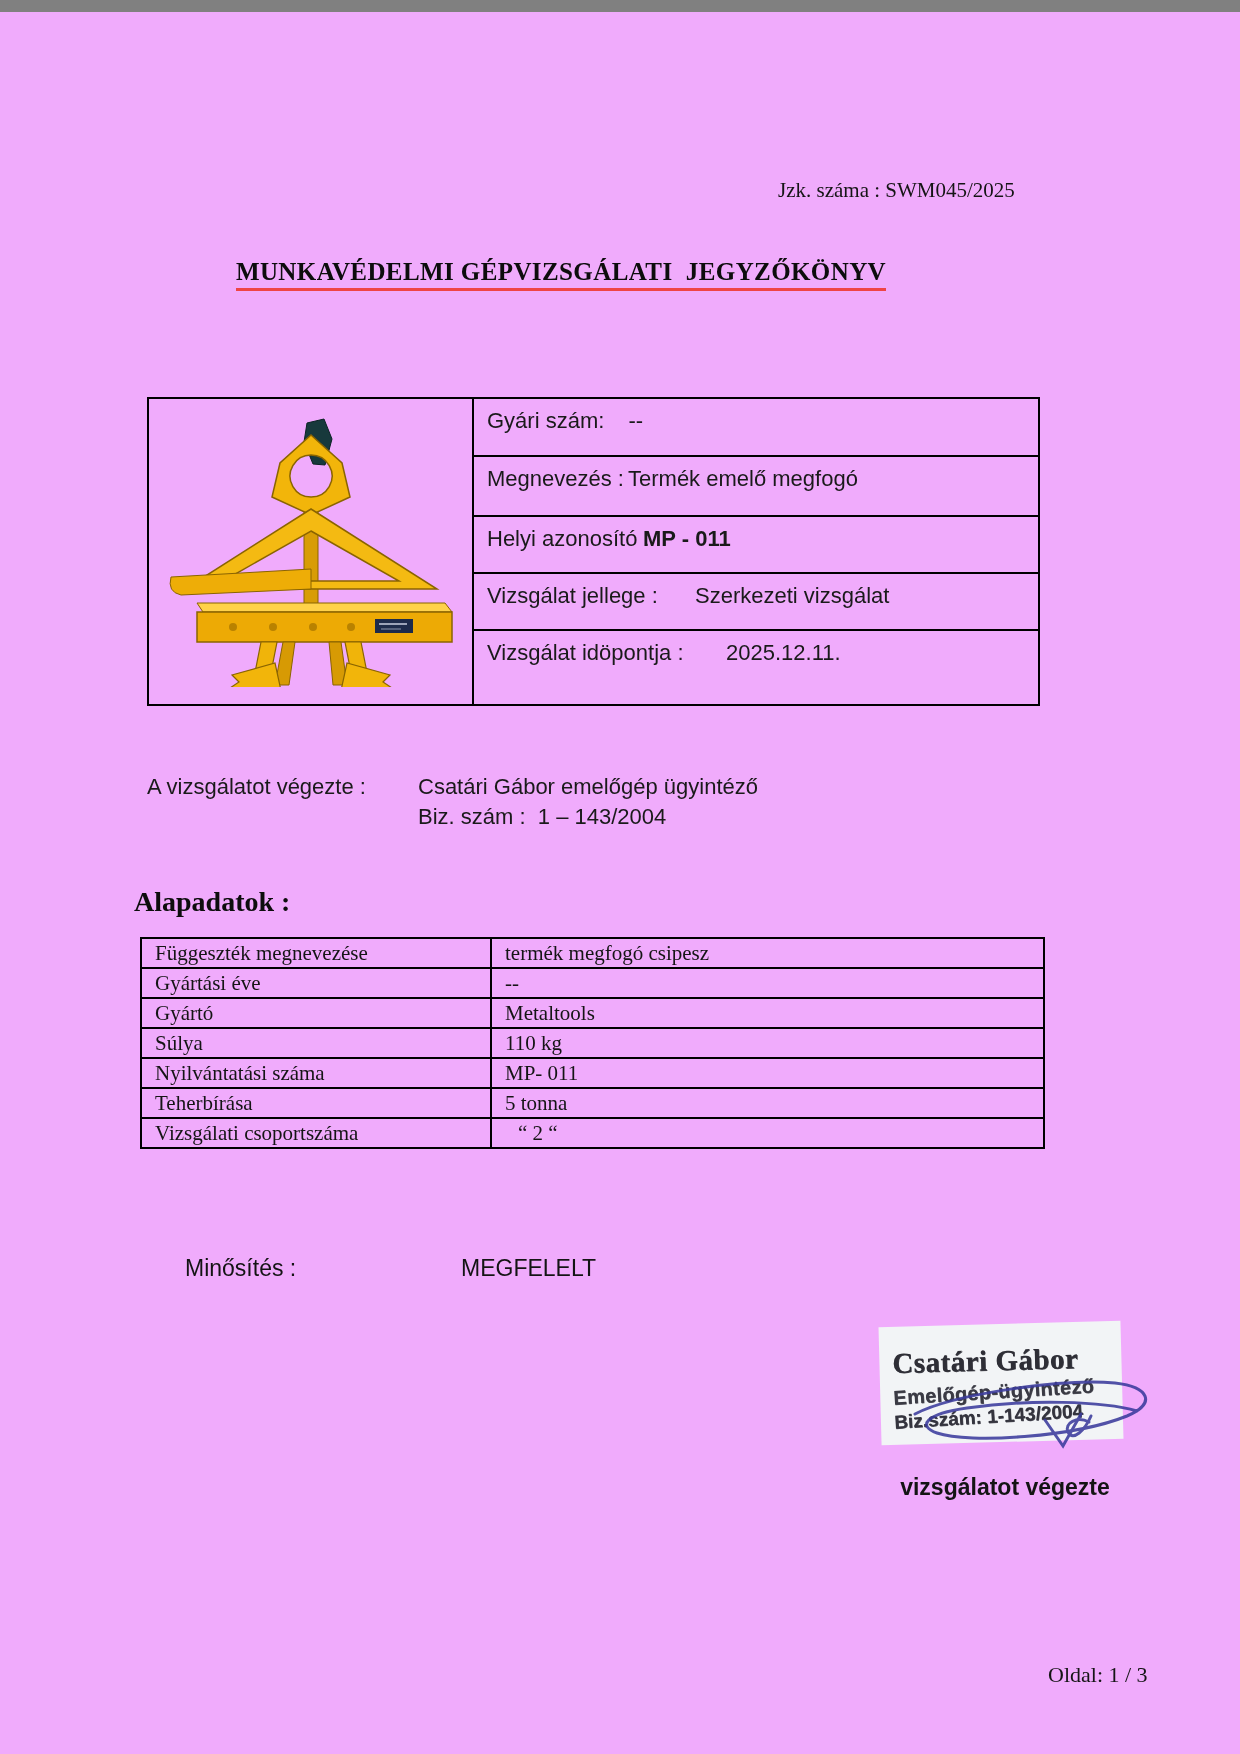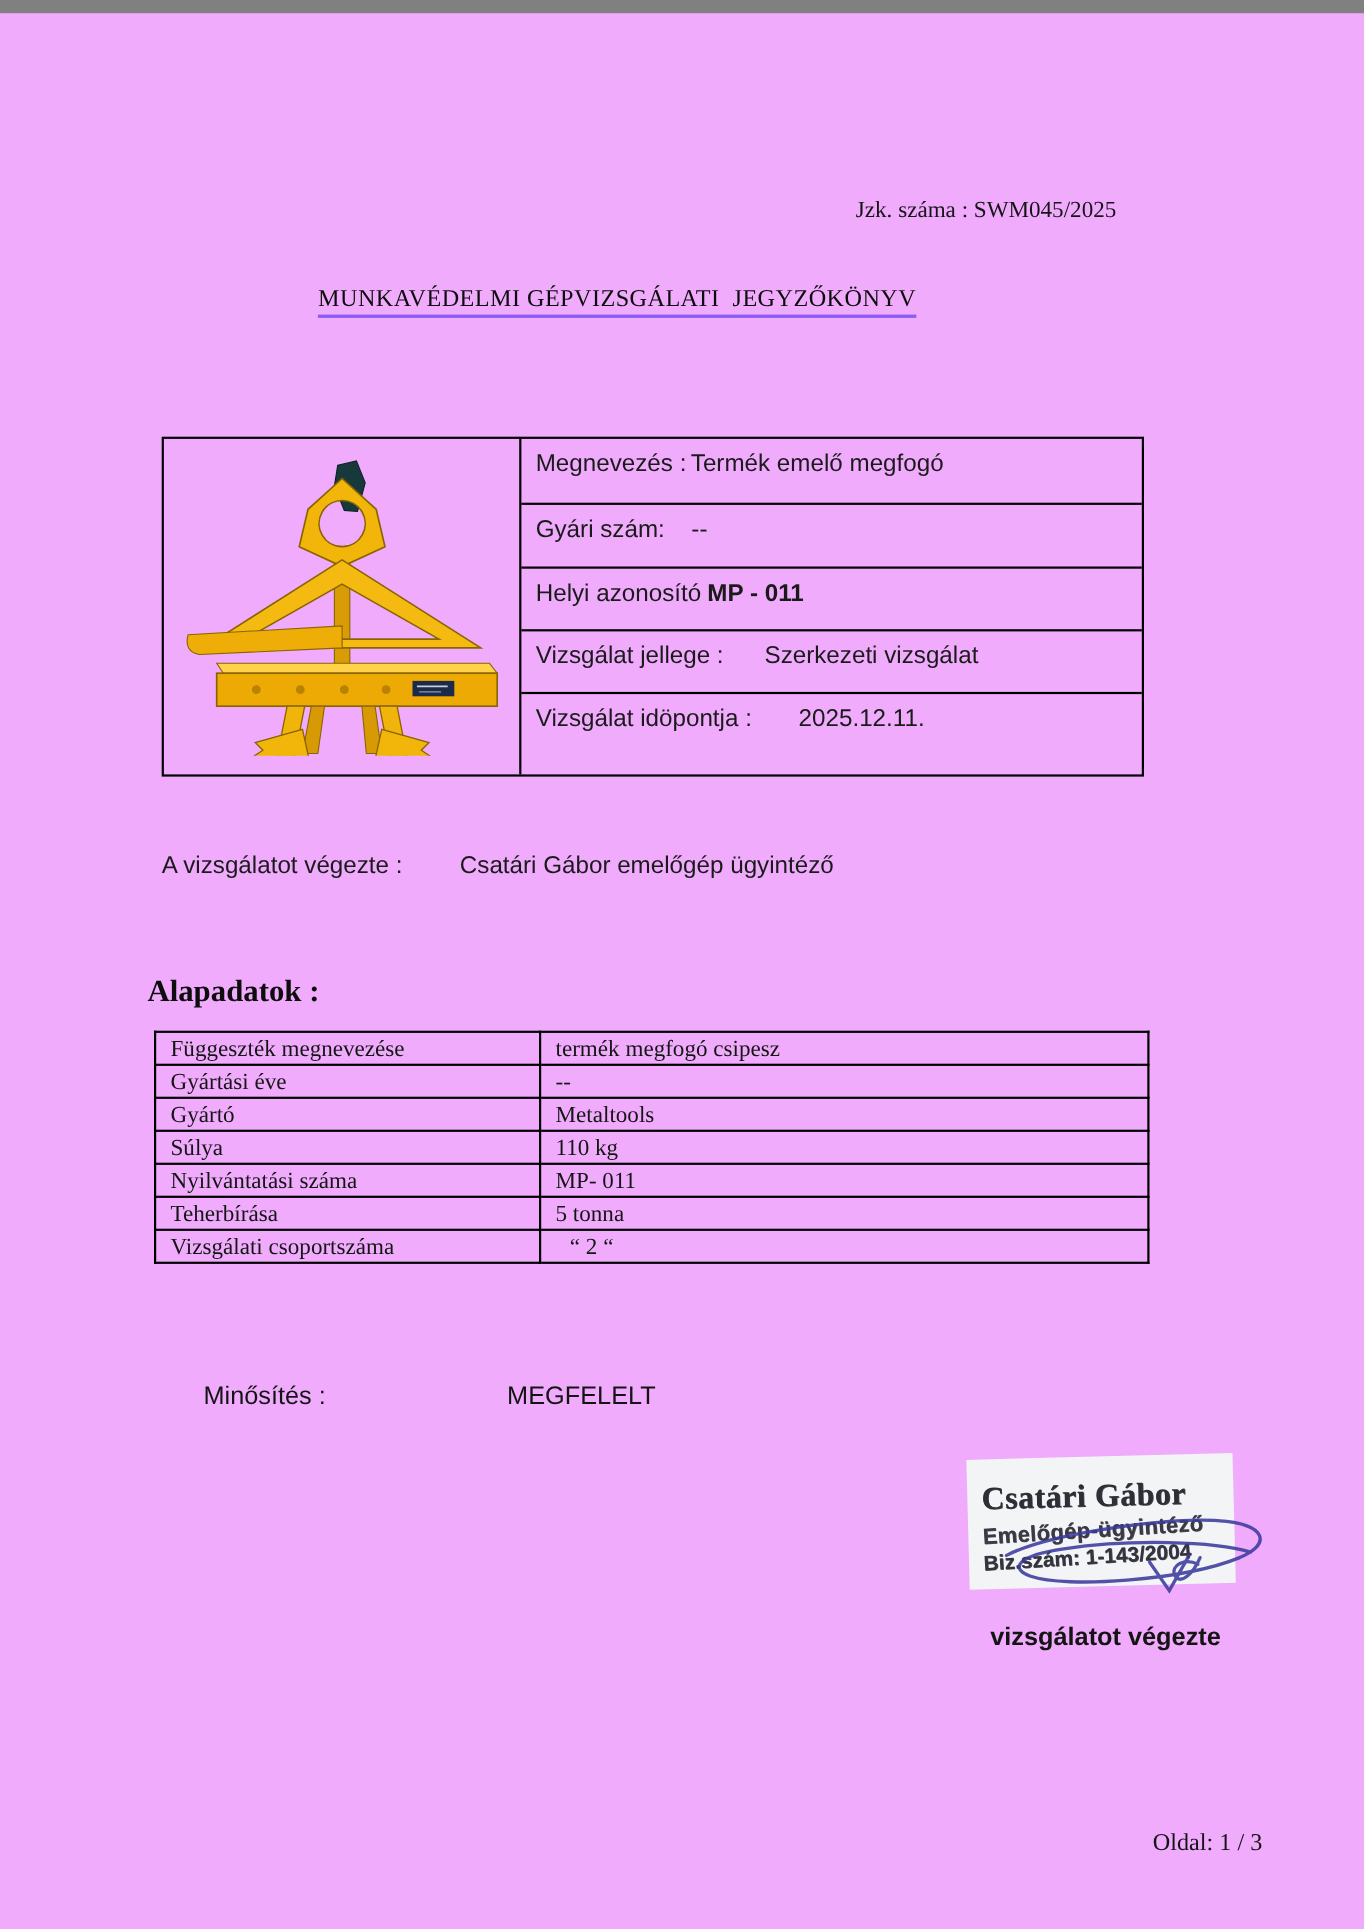--- a/index.html
+++ b/index.html
@@ -19,23 +19,23 @@
     position:absolute; left:778px; top:166px;
     font-family:"Liberation Serif", serif;
     font-size:21px; color:#151515;
   }
 
   
   .title-wrap{position:absolute; left:170px; top:246px; width:782px; text-align:center;}
   .title{
     display:inline-block;
     font-family:"Liberation Serif", serif;
-    font-weight:normal; font-size:22px; letter-spacing:0.4px;
+    font-weight:bold; font-size:25px; letter-spacing:0.4px;
     color:#0d0d0d;
-    border-bottom:3px solid #8b5cf6;
+    border-bottom:3px solid #ef4444;
     padding-bottom:2px;
   }
 
   
   .t1{
     position:absolute; left:147px; top:385px;
     width:893px; height:309px;
     border:2px solid #000;
     box-sizing:border-box;
     display:flex;
@@ -182,47 +182,48 @@
 
         <path d="M100,225 L116,225 L106,276 L90,276 Z" fill="#f0b40a" stroke="#8a6400" stroke-width="1.2"></path>
         <path d="M184,225 L200,225 L210,276 L194,276 Z" fill="#f0b40a" stroke="#8a6400" stroke-width="1.2"></path>
 
         <path d="M114,246 L124,292 L84,300 L70,295 L78,289 L69,283 L78,277 L69,271 L78,265 L71,258 Z" fill="#f2b50a" stroke="#8a6400" stroke-width="1.2"></path>
 
         <path d="M186,246 L176,292 L216,300 L230,295 L222,289 L231,283 L222,277 L231,271 L222,265 L229,258 Z" fill="#f2b50a" stroke="#8a6400" stroke-width="1.2"></path>
       </svg>
     </div>
     <div class="t1-right">
+      <div class="t1-row r2 rb">
+        <span class="lbl">Gyári szám:</span>
+        <span class="val v2">--</span>
+      </div>
       <div class="t1-row r1 rb">
         <span class="lbl">Megnevezés :</span>
         <span class="val v1">Termék emelő megfogó</span>
-      </div>
-      <div class="t1-row r2 rb">
-        <span class="lbl">Gyári szám:</span>
-        <span class="val v2">--</span>
       </div>
       <div class="t1-row r3 rb">
         <span class="lbl">Helyi azonosító :</span>
         <span class="val v3">MP - 011</span>
       </div>
       <div class="t1-row r4 rb">
         <span class="lbl">Vizsgálat jellege :</span>
         <span class="val v4">Szerkezeti vizsgálat</span>
       </div>
       <div class="t1-row r5">
         <span class="lbl">Vizsgálat idöpontja :</span>
         <span class="val v5">2025.12.11.</span>
       </div>
     </div>
   </div>
 
   <div class="examiner">
     <span class="ex-label">A vizsgálatot végezte :</span>
     <div class="ex-col">
       <div>Csatári Gábor emelőgép ügyintéző</div>
+      <div class="pre">Biz. szám :  1 – 143/2004</div>
     </div>
   </div>
 
   <div class="alap-head">Alapadatok :</div>
 
   <table class="t2">
     <tbody>
       <tr>
         <td class="c1">Függeszték megnevezése</td>
         <td>termék megfogó csipesz</td>

